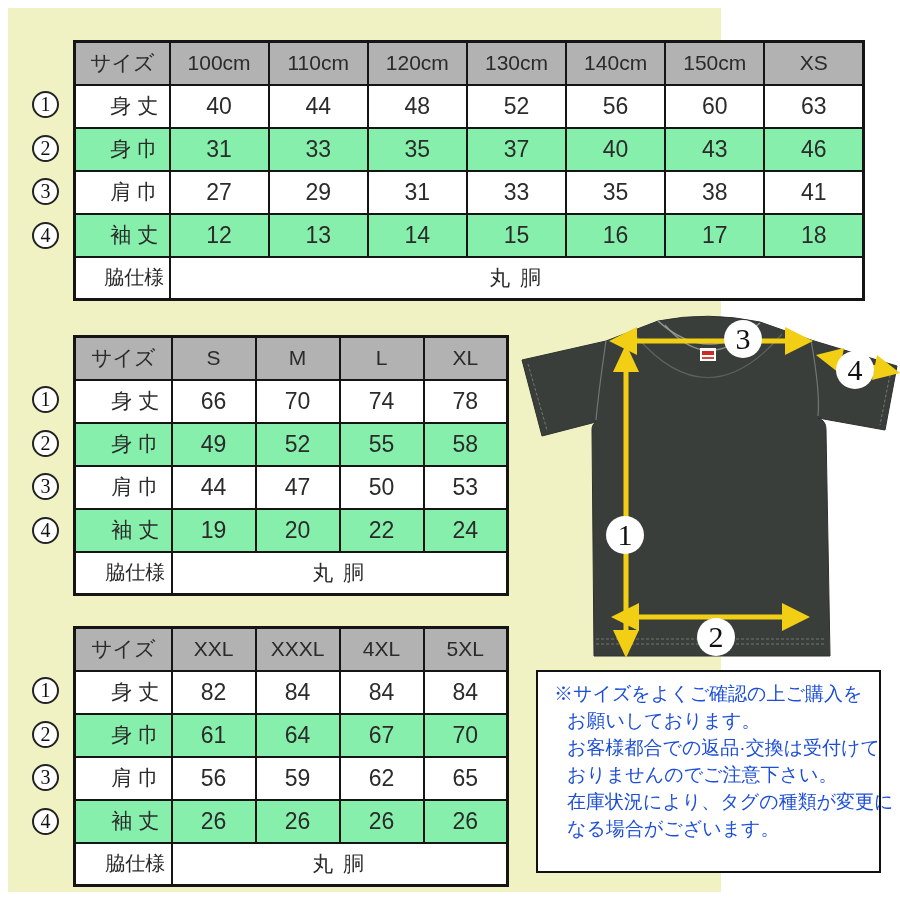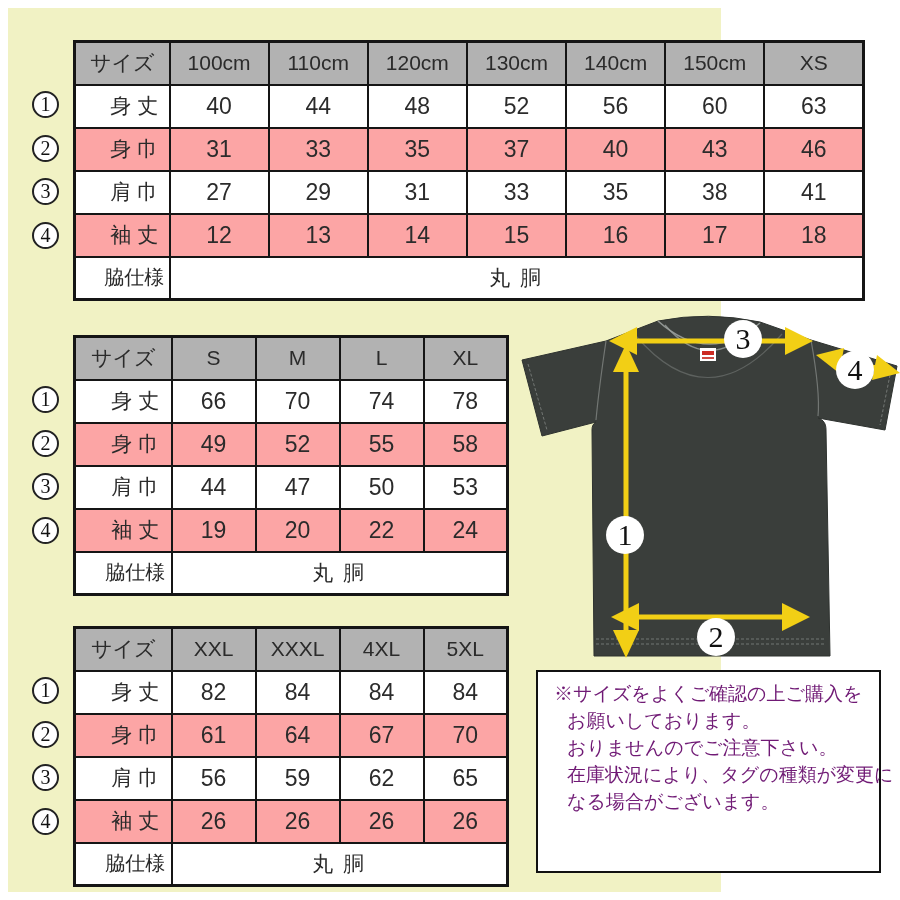--- a/index.html
+++ b/index.html
@@ -15,41 +15,41 @@
     background:#ffffff;border:3px solid #151515;
   }
   table.size th, table.size td{
     border:2px solid #151515;text-align:center;vertical-align:middle;
     font-weight:normal;color:#2b2b2b;padding:0;overflow:hidden;white-space:nowrap;
   }
   table.size thead th{background:#b2b2b2;font-size:21px;}
   table.size tbody th{font-size:21px;padding-left:24px;}
   table.size td{font-size:23px;}
   table.size tr{height:43px;}
-  table.size tbody tr.shade th, table.size tbody tr.shade td{background:#fca5a5;}
+  table.size tbody tr.shade th, table.size tbody tr.shade td{background:#86efac;}
   table.size tbody tr.footer th{font-size:20px;}
   table.size tbody tr.footer td{font-size:21px;letter-spacing:2px;}
   #table1{left:65px;top:32px;width:792px;}
   #table2{left:65px;top:327px;width:436px;}
   #table3{left:65px;top:618px;width:436px;}
   #table1 col.lab{width:95px;}
   #table2 col.lab, #table3 col.lab{width:97px;}
 
   
   .circ{
     position:absolute;width:27px;height:27px;border:2px solid #222;border-radius:50%;
     background:#fff;color:#111;font-family:"Liberation Serif", serif;font-size:20px;
     display:flex;align-items:center;justify-content:center;box-sizing:border-box;
   }
 
   
   .notice{
     position:absolute;left:528px;top:662px;width:345px;height:203px;
     background:#ffffff;border:2px solid #111;box-sizing:border-box;
-    padding:8px 6px 0 16px;color:#701a75;
+    padding:8px 6px 0 16px;color:#1d4ed8;
   }
   .nline{font-size:19px;line-height:27px;white-space:nowrap;}
   .nline.indent{padding-left:13px;}
 
   
   .shirt-wrap{position:absolute;left:500px;top:300px;width:400px;height:365px;}
 </style>
 </head>
 <body>
 
@@ -312,18 +312,19 @@
           <circle cx="208" cy="329" r="19" fill="#ffffff"></circle>
           <text x="208" y="339">2</text>
         </g>
       </g>
     </svg>
   </div>
 
   <div class="notice">
     <div class="nline">※サイズをよくご確認の上ご購入を</div>
     <div class="nline indent">お願いしております。</div>
+    <div class="nline indent">お客様都合での返品·交換は受付けて</div>
     <div class="nline indent">おりませんのでご注意下さい。</div>
     <div class="nline indent">在庫状況により、タグの種類が変更に</div>
     <div class="nline indent">なる場合がございます。</div>
   </div>
 
 </div>
 
 </body></html>

